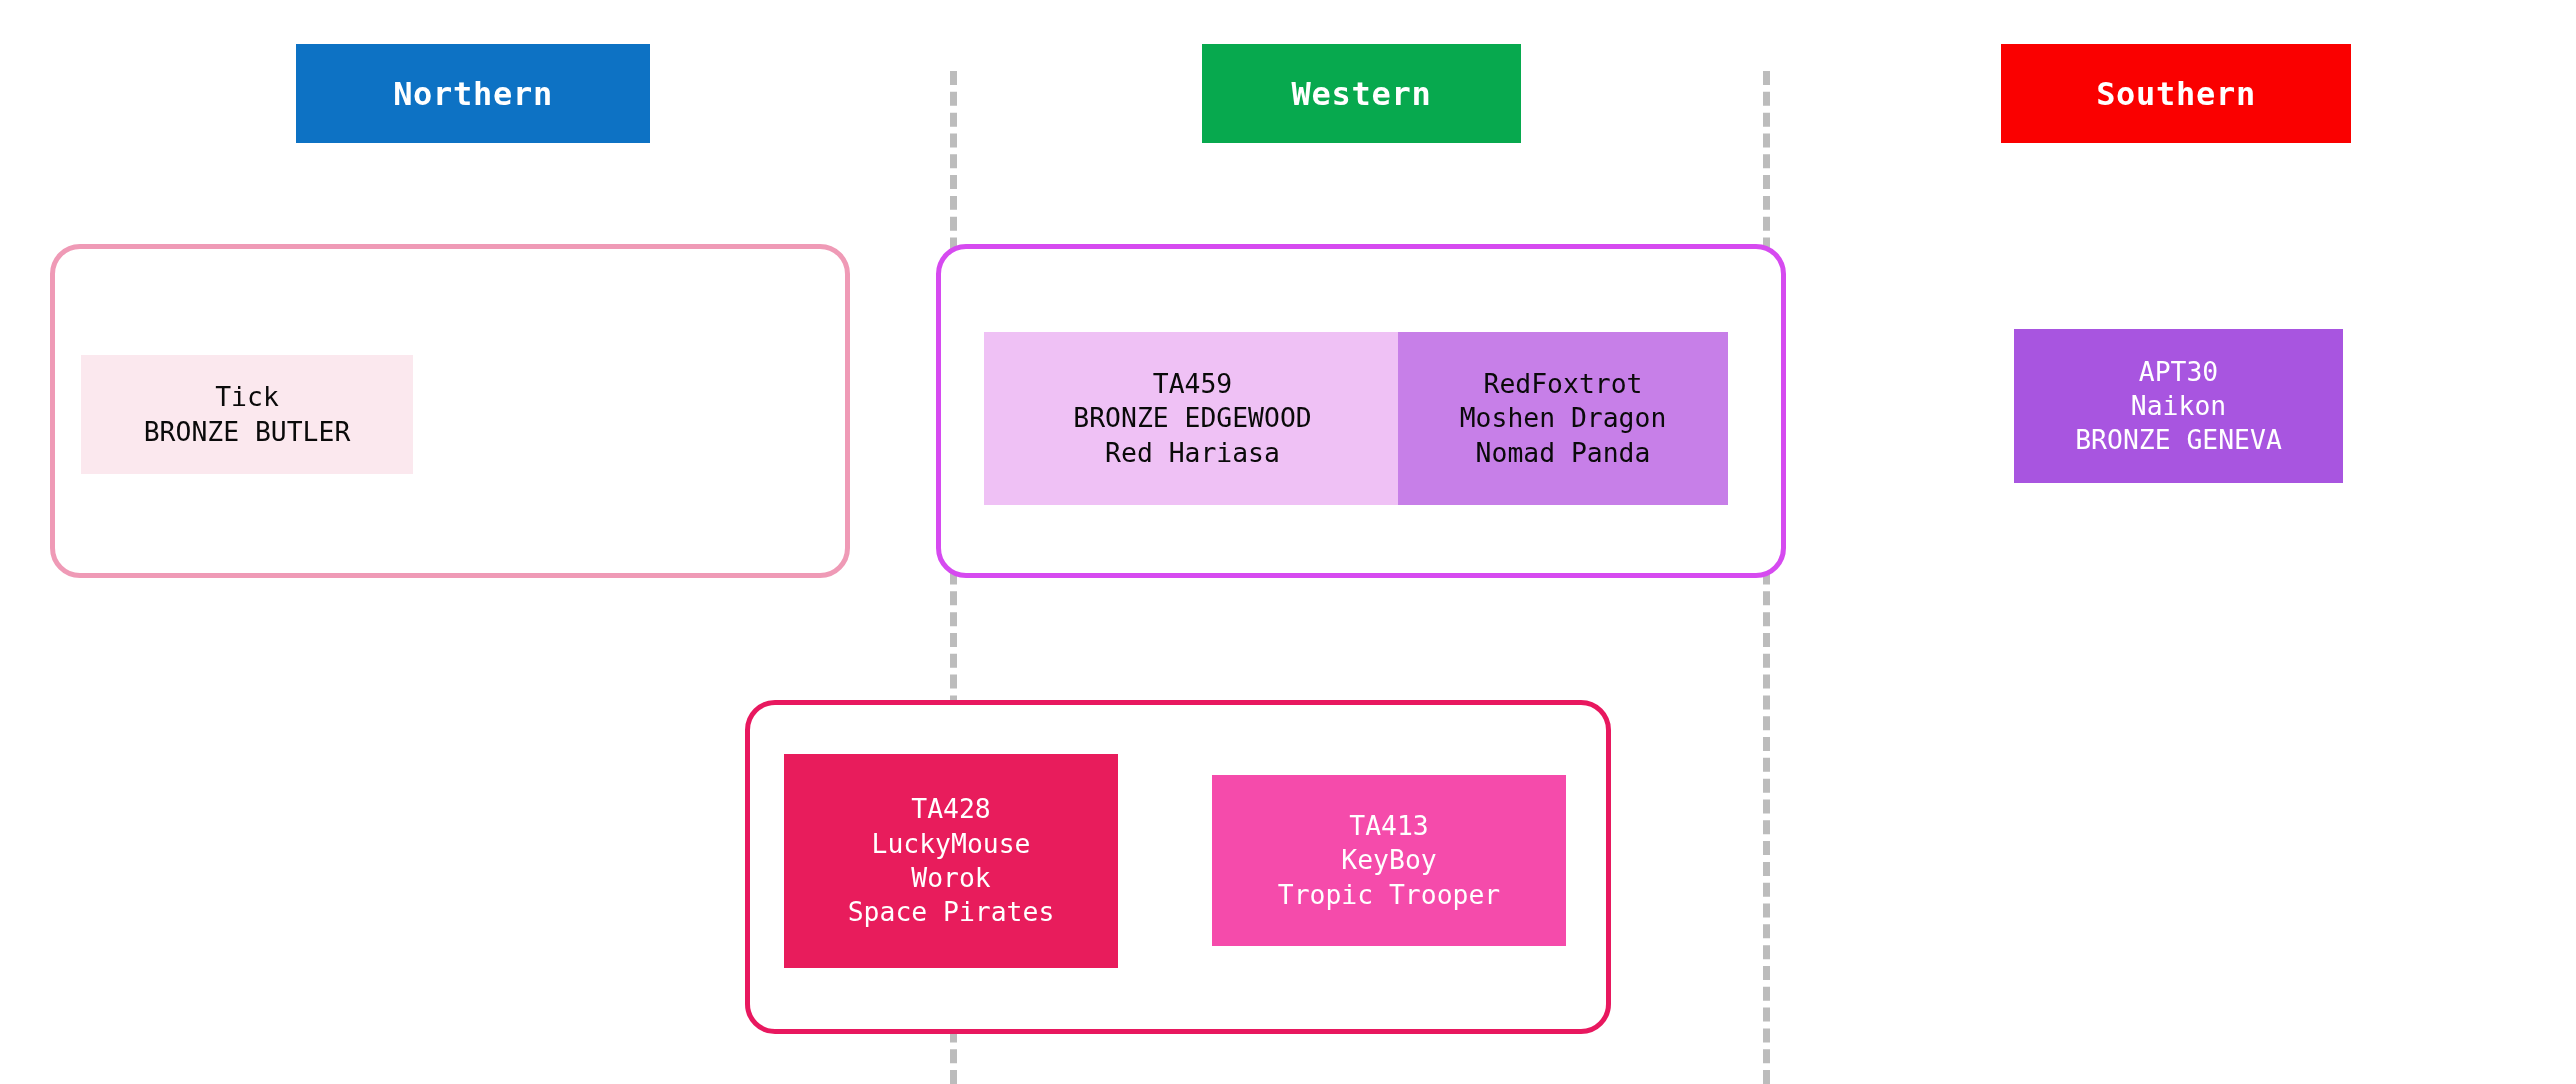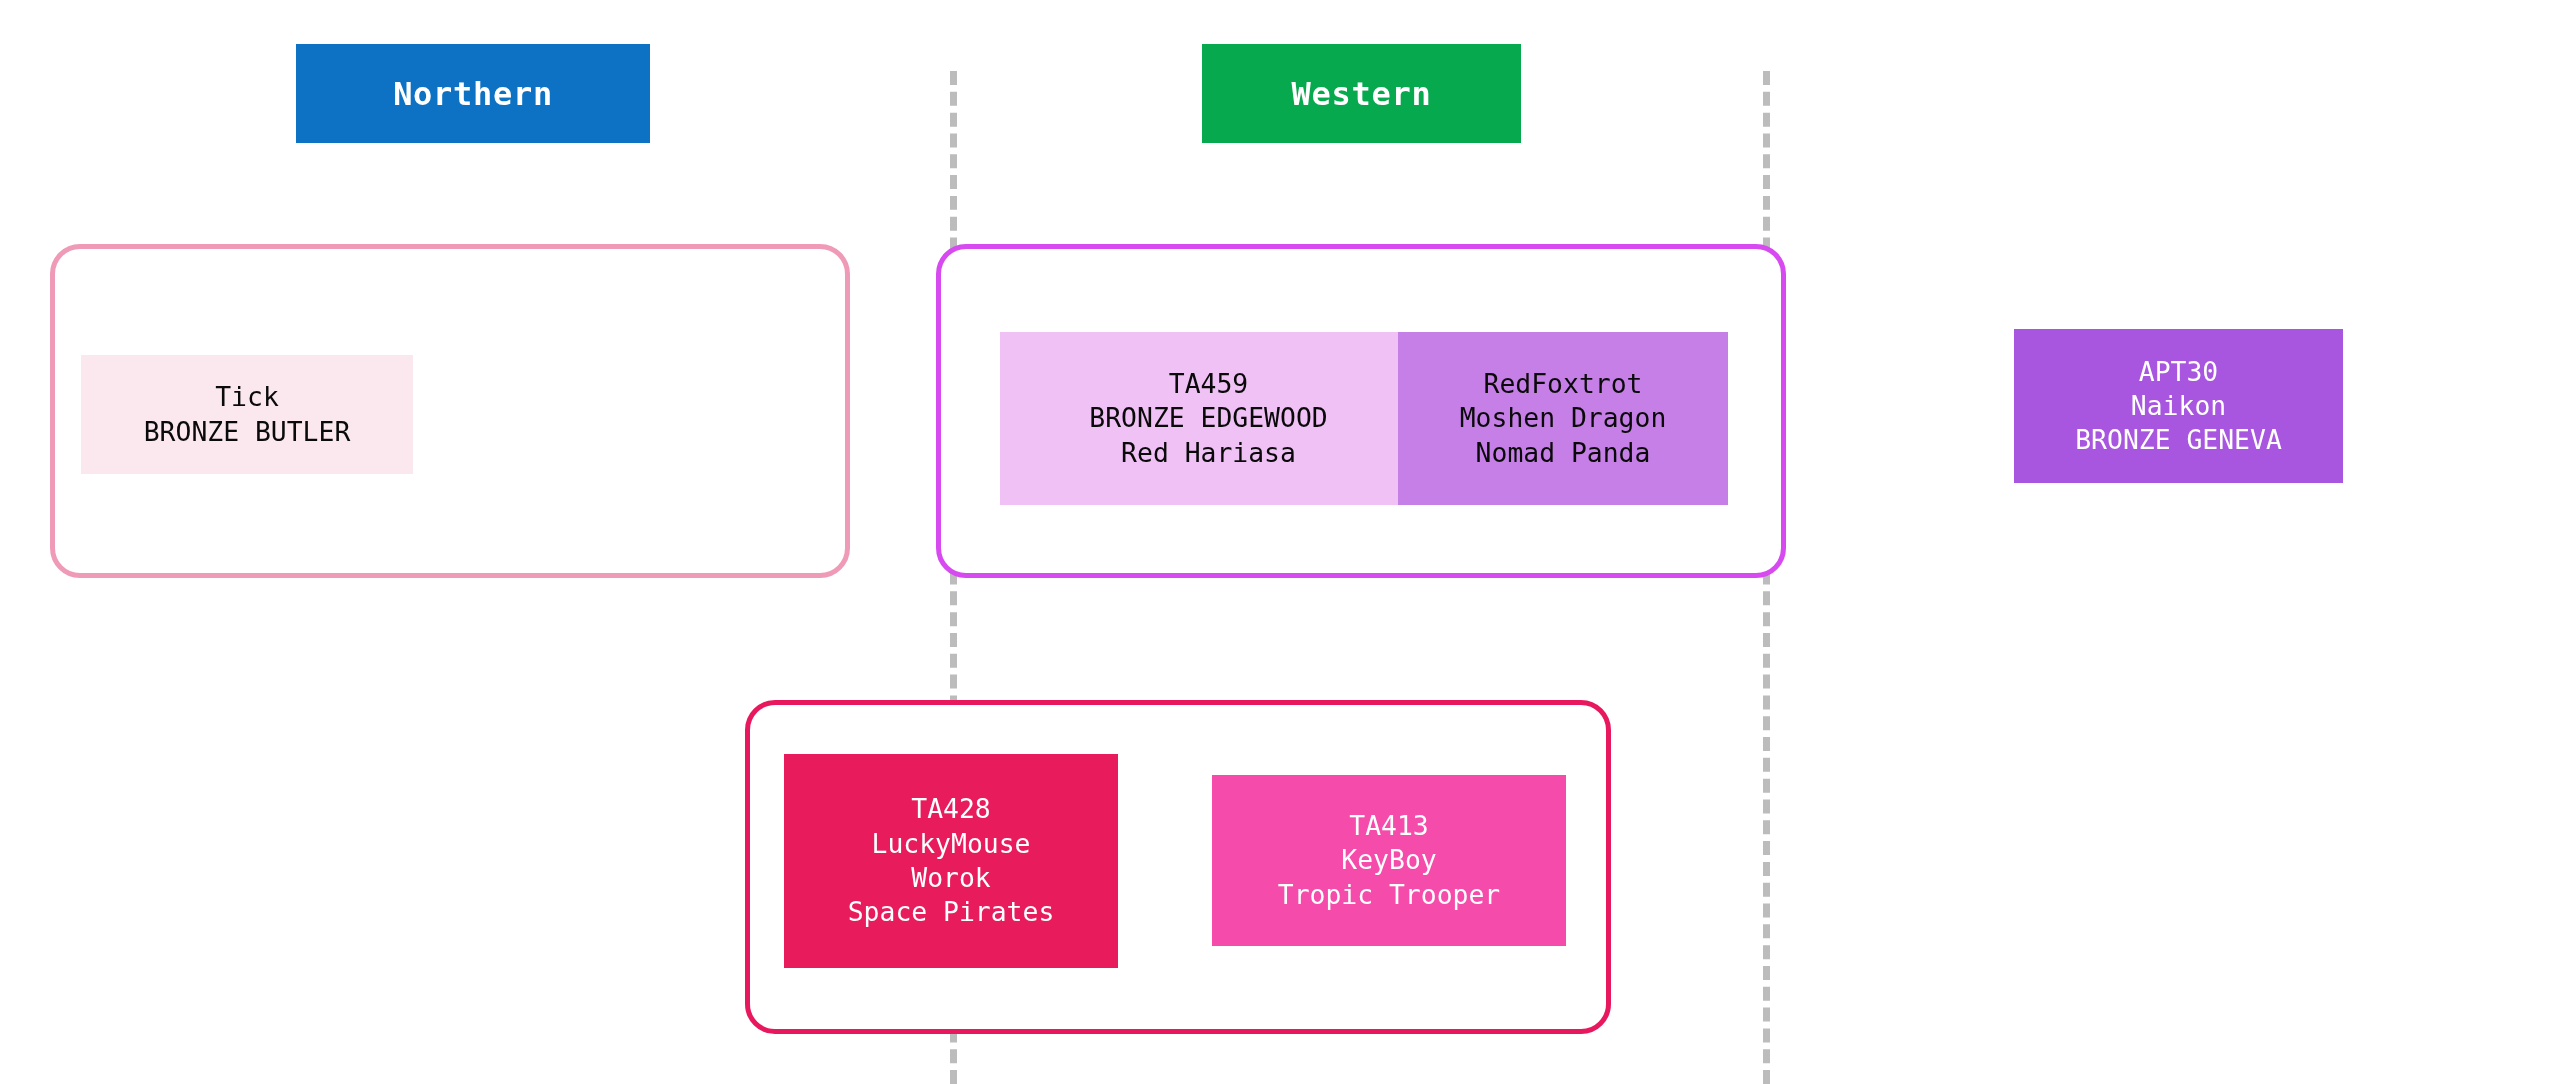--- a/index.html
+++ b/index.html
@@ -56,30 +56,31 @@
 </head>
 <body>
 
 <div class="stage">
 
   <div class="divider" id="div0" style="left: 950px; top: 71px; height: 1013px; border-left-color: rgb(188, 188, 188);"></div>
   <div class="divider" id="div1" style="left: 1763px; top: 71px; height: 1013px; border-left-color: rgb(188, 188, 188);"></div>
 
   <div class="region-header" id="hdr0" style="left: 296px; top: 44px; width: 354px; height: 99px; background: rgb(13, 114, 196); color: rgb(255, 255, 255);">Northern</div>
   <div class="region-header" id="hdr1" style="left: 1202px; top: 44px; width: 319px; height: 99px; background: rgb(7, 169, 78); color: rgb(255, 255, 255);">Western</div>
+  <div class="region-header" id="hdr2" style="left: 2001px; top: 44px; width: 350px; height: 99px; background: rgb(250, 0, 0); color: rgb(255, 255, 255);">Southern</div>
 
   <div id="groups-root">
       <div class="group" style="left: 50px; top: 244px; width: 800px; height: 334px; border-color: rgb(239, 154, 182);">
         <div class="actor-box" style="left: 26px; top: 106px; width: 332px; height: 119px; background: rgb(251, 232, 238); color: rgb(10, 10, 10);">
           <span class="line">Tick</span>
           <span class="line">BRONZE BUTLER</span>
         </div>
       </div>
       <div class="group" style="left: 936px; top: 244px; width: 850px; height: 334px; border-color: rgb(214, 74, 240);">
-        <div class="actor-box" style="left: 43px; top: 83px; width: 417px; height: 173px; background: rgb(239, 193, 245); color: rgb(10, 10, 10); margin-left: 16px;">
+        <div class="actor-box" style="left: 43px; top: 83px; width: 417px; height: 173px; background: rgb(239, 193, 245); color: rgb(10, 10, 10);">
           <span class="line">TA459</span>
           <span class="line">BRONZE EDGEWOOD</span>
           <span class="line">Red Hariasa</span>
         </div>
         <div class="actor-box" style="left: 457px; top: 83px; width: 330px; height: 173px; background: rgb(199, 127, 232); color: rgb(10, 10, 10);">
           <span class="line">RedFoxtrot</span>
           <span class="line">Moshen Dragon</span>
           <span class="line">Nomad Panda</span>
         </div>
       </div>

